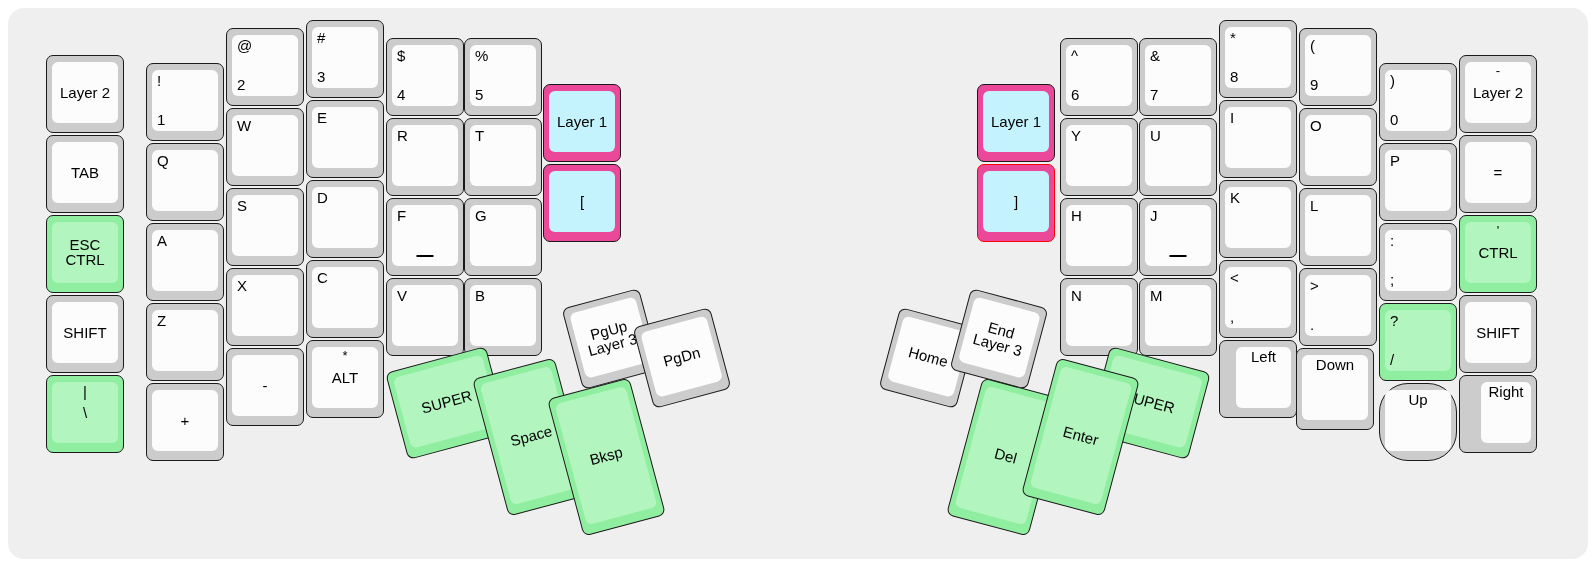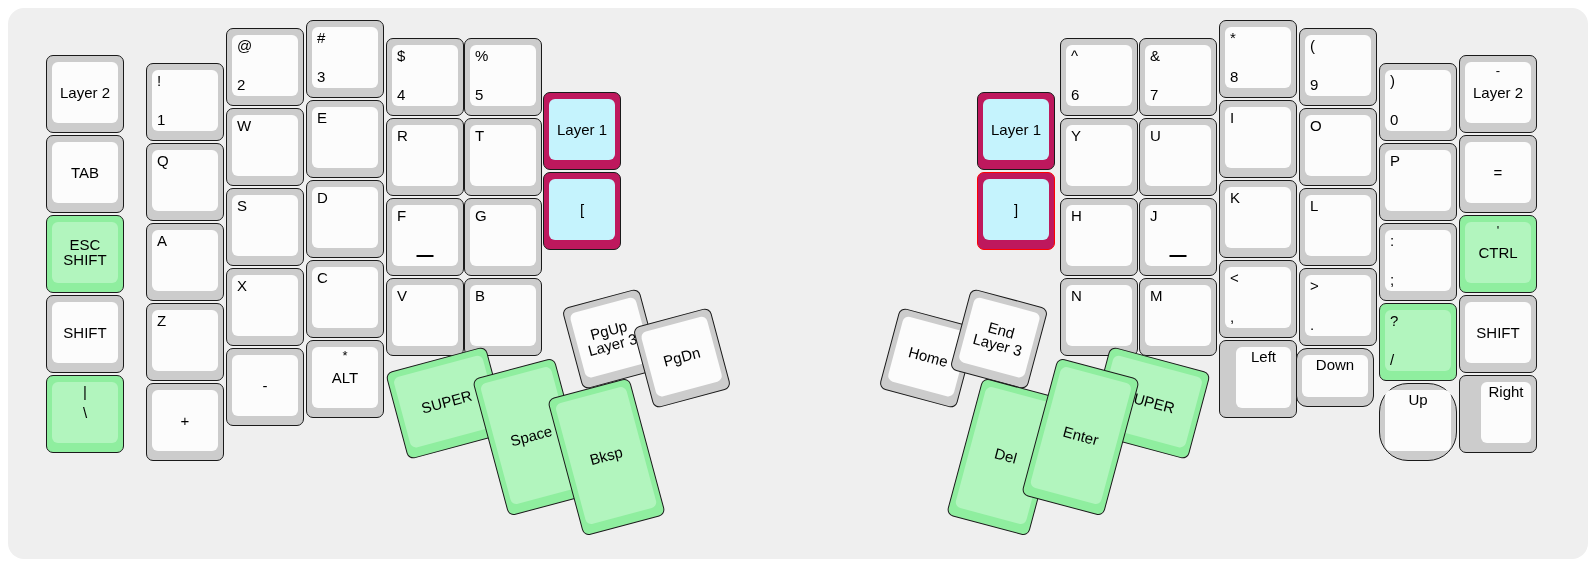--- a/index.html
+++ b/index.html
@@ -39,21 +39,21 @@
     position: relative;
     box-sizing: border-box;
     width: 100%;
     height: 100%;
     border-radius: 6px;
     background: #fcfcfc;
     overflow: hidden;
   }
   .key.green { background: #8fee9f; }
   .key.green > .cap { background: #b2f5be; }
-  .key.blue { background: #be185d; margin-top: 8px; }
+  .key.blue { background: #ec4899; }
   .key.blue > .cap { background: #c5f3fd; }
 
   
   .lg {
     position: absolute;
     color: #000000;
     line-height: 1.05;
     white-space: pre;
     font-size: 15px;
   }
@@ -89,21 +89,21 @@
           </div>
         </div>
         <div class="key" style="left: 38px; top: 127px; width: 78px; height: 78px;">
           <div class="cap">
             <div class="lg ctr">TAB</div>
           </div>
         </div>
         <div class="key green" style="left: 38px; top: 207px; width: 78px; height: 78px;">
           <div class="cap">
             <div class="lg ctr">ESC
-SHIFT</div>
+CTRL</div>
           </div>
         </div>
         <div class="key" style="left: 38px; top: 287px; width: 78px; height: 78px;">
           <div class="cap">
             <div class="lg ctr">SHIFT</div>
           </div>
         </div>
         <div class="key green" style="left: 38px; top: 367px; width: 78px; height: 78px;">
           <div class="cap">
             <div class="lg tc">|</div>
@@ -365,21 +365,21 @@
           <div class="cap">
             <div class="lg tl">L</div>
           </div>
         </div>
         <div class="key" style="left: 1291px; top: 260px; width: 78px; height: 78px;">
           <div class="cap">
             <div class="lg tl">&gt;</div>
             <div class="lg bl">.</div>
           </div>
         </div>
-        <div class="key" style="left: 1288px; top: 340px; width: 78px; height: 59px; border-radius: 11px;">
+        <div class="key" style="left: 1288px; top: 340px; width: 78px; height: 82px;">
           <div class="cap">
             <div class="lg tc">Down</div>
           </div>
         </div>
         <div class="key" style="left: 1371px; top: 55px; width: 78px; height: 78px;">
           <div class="cap">
             <div class="lg tl">)</div>
             <div class="lg bl">0</div>
           </div>
         </div>

